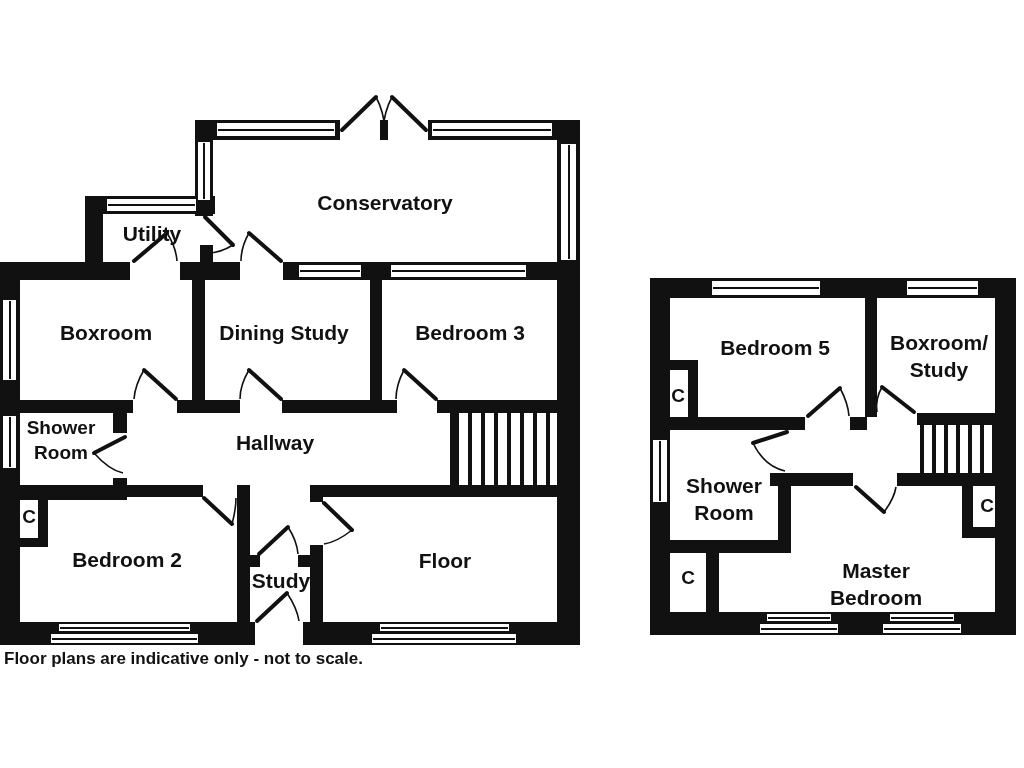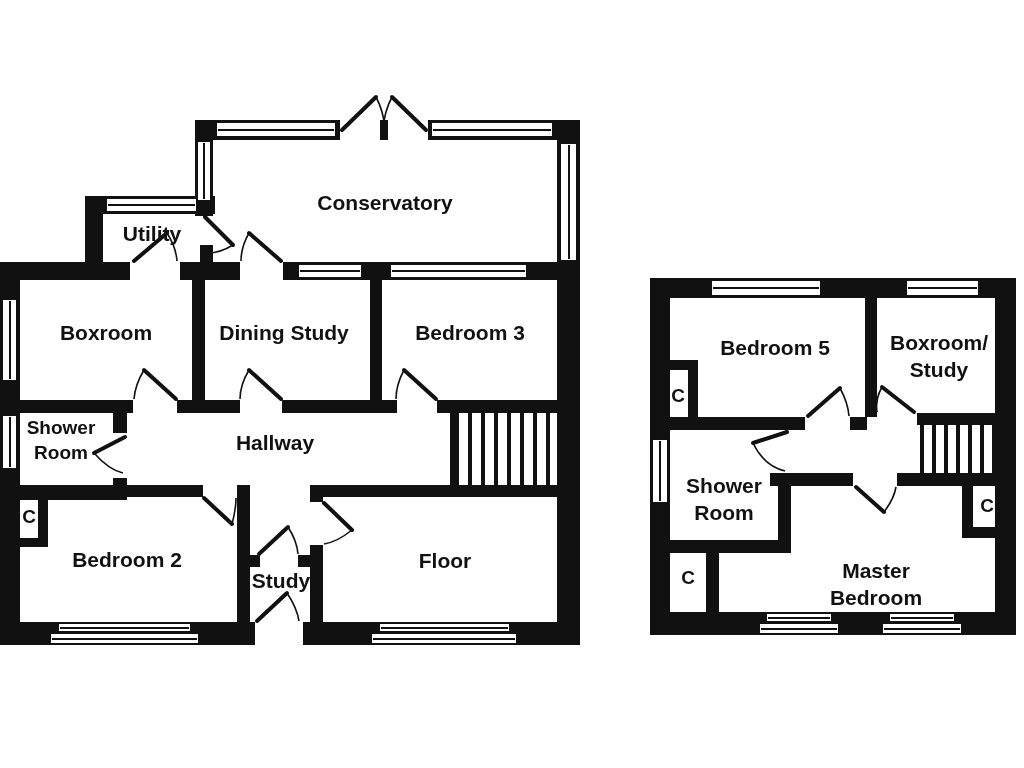--- a/index.html
+++ b/index.html
@@ -214,14 +214,15 @@
     <g>
       <path class="leaf" d="M787,432 L753,443"></path>
         <path class="arc" d="M753,443 Q764,466 785,471"></path>
     </g>
     <g>
       <path class="leaf" d="M856,487 L884,512"></path>
         <path class="arc" d="M884,512 Q894,499 896,487"></path>
     </g>
   </svg>
 
+  <div class="footer">Floor plans are indicative only - not to scale.</div>
 
 </div>
 
 </body></html>

